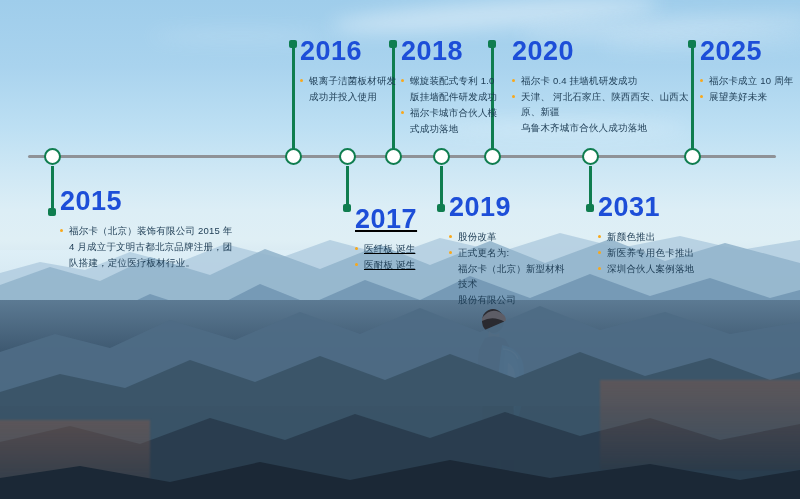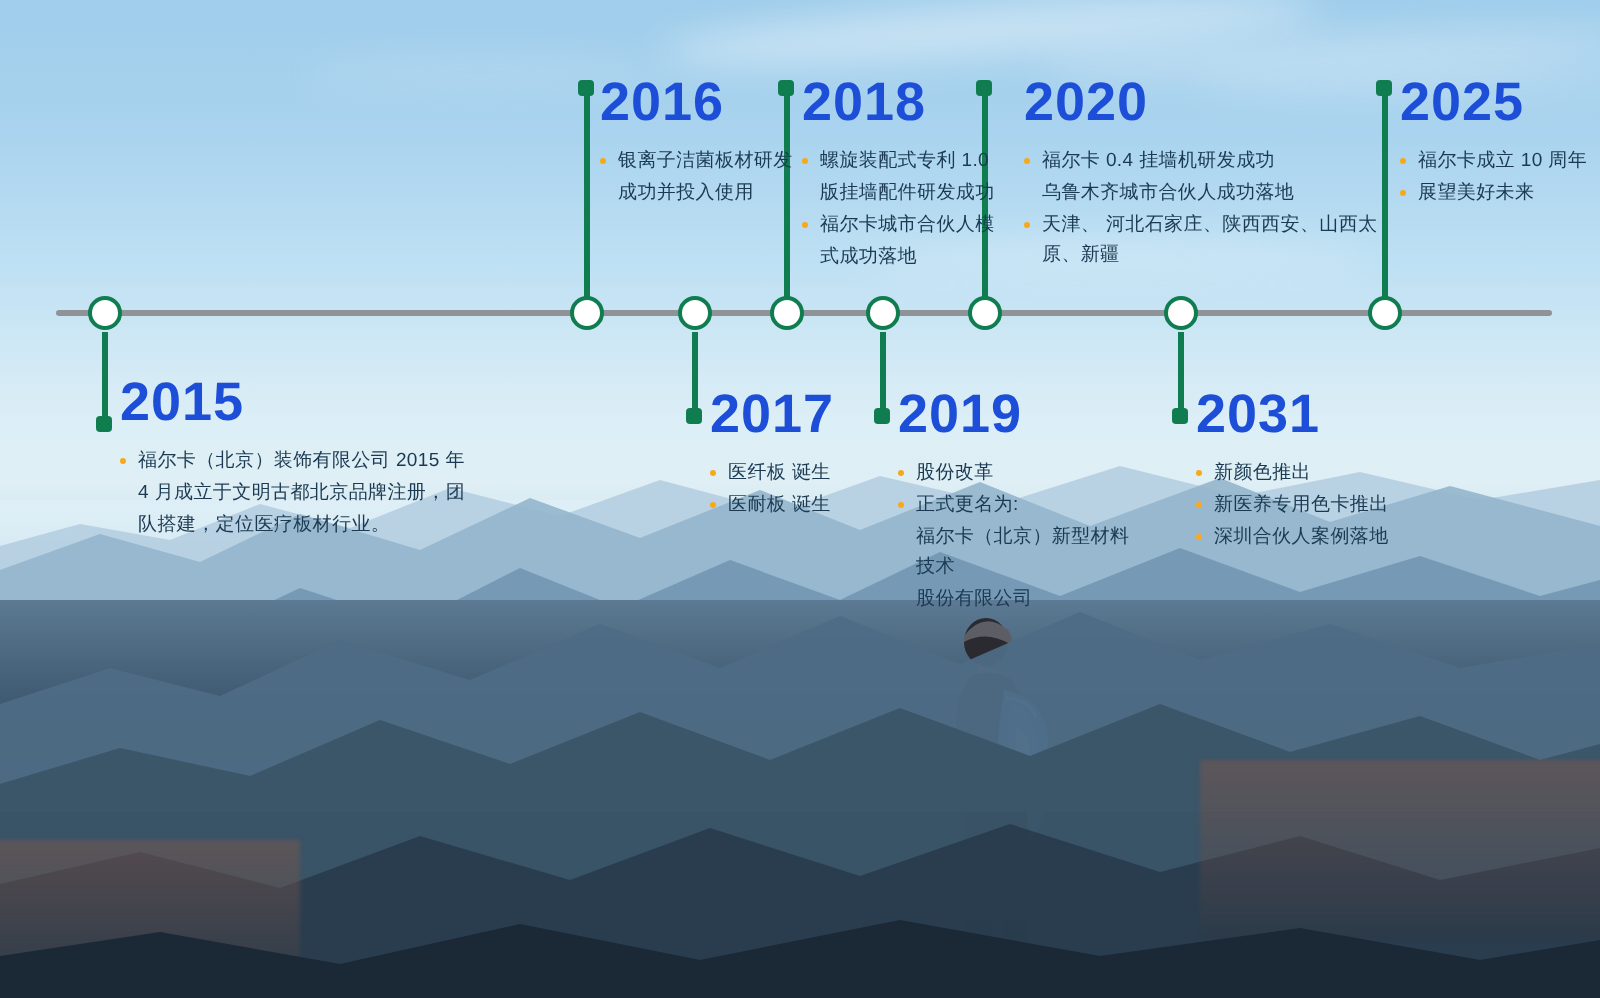--- a/index.html
+++ b/index.html
@@ -246,21 +246,21 @@
     <div class="bullets">
       <div class="bullet">银离子洁菌板材研发</div>
       <div class="bullet cont">成功并投入使用</div>
     </div>
   </div>
 
   <div class="node" style="left:347px;"></div>
   <div class="stem down" style="left:347px; top:166px; height:42px;">
       <span class="cap"></span>
     </div>
-  <div class="entry below" style="left:355px; top:194px; width:90px;">
+  <div class="entry below" style="left:355px; top:206px; width:90px;text-decoration:underline;">
     <div class="year">2017</div>
     <div class="bullets">
       <div class="bullet">医纤板 诞生</div>
       <div class="bullet">医耐板 诞生</div>
     </div>
   </div>
 
   <div class="node" style="left:393px;"></div>
   <div class="stem up" style="left:393px; top:44px; height:105px;">
       <span class="cap"></span>
@@ -290,22 +290,22 @@
   </div>
 
   <div class="node" style="left:492px;"></div>
   <div class="stem up" style="left:492px; top:44px; height:105px;">
       <span class="cap"></span>
     </div>
   <div class="entry above" style="left:472px; top:38px; width:190px;margin-left:40px;">
     <div class="year">2020</div>
     <div class="bullets">
       <div class="bullet">福尔卡 0.4 挂墙机研发成功</div>
+      <div class="bullet">天津、 河北石家庄、陕西西安、山西太原、新疆</div>
       <div class="bullet cont">乌鲁木齐城市合伙人成功落地</div>
-      <div class="bullet">天津、 河北石家庄、陕西西安、山西太原、新疆</div>
     </div>
   </div>
 
   <div class="node" style="left:590px;"></div>
   <div class="stem down" style="left:590px; top:166px; height:42px;">
       <span class="cap"></span>
     </div>
   <div class="entry below" style="left:598px; top:194px; width:130px;">
     <div class="year">2031</div>
     <div class="bullets">

